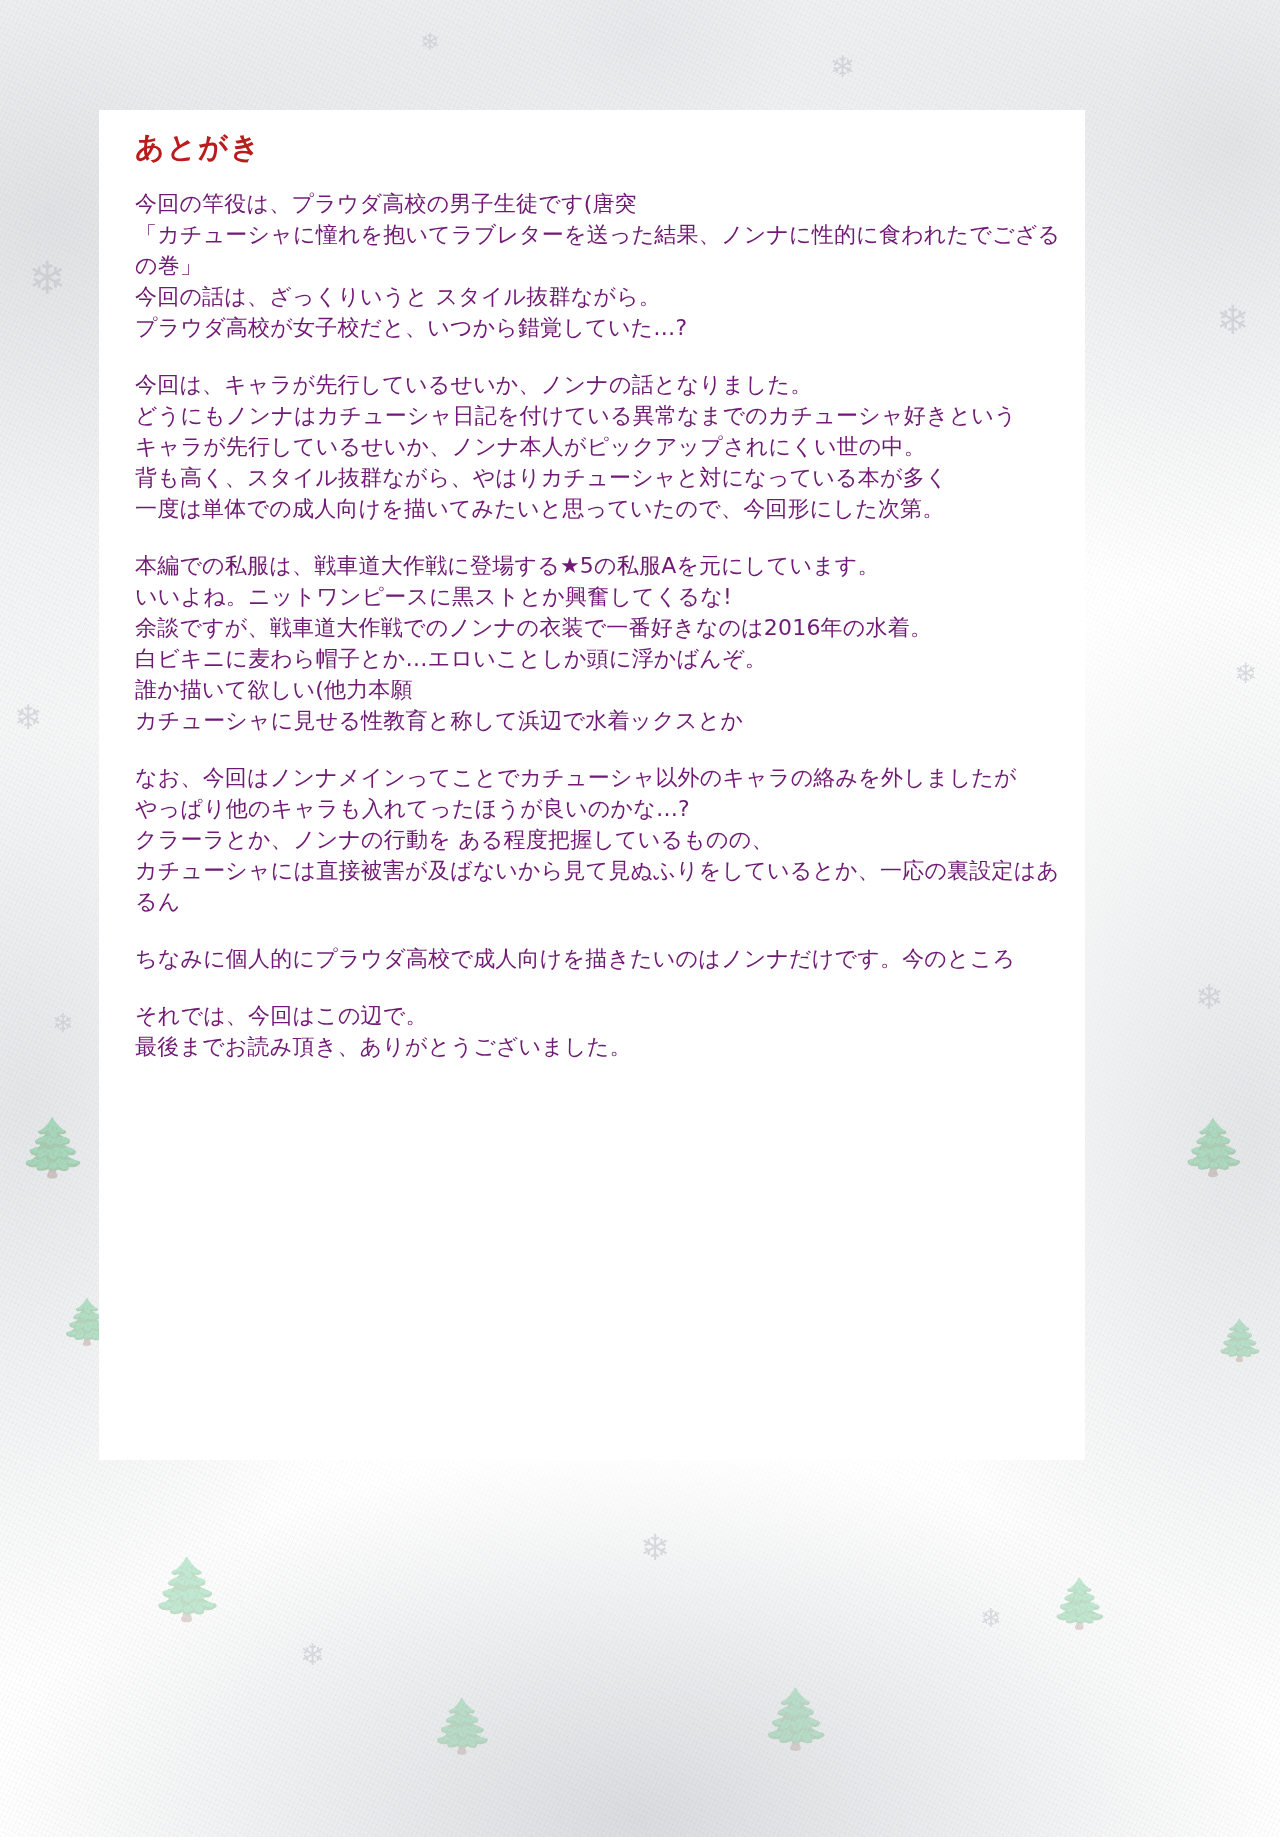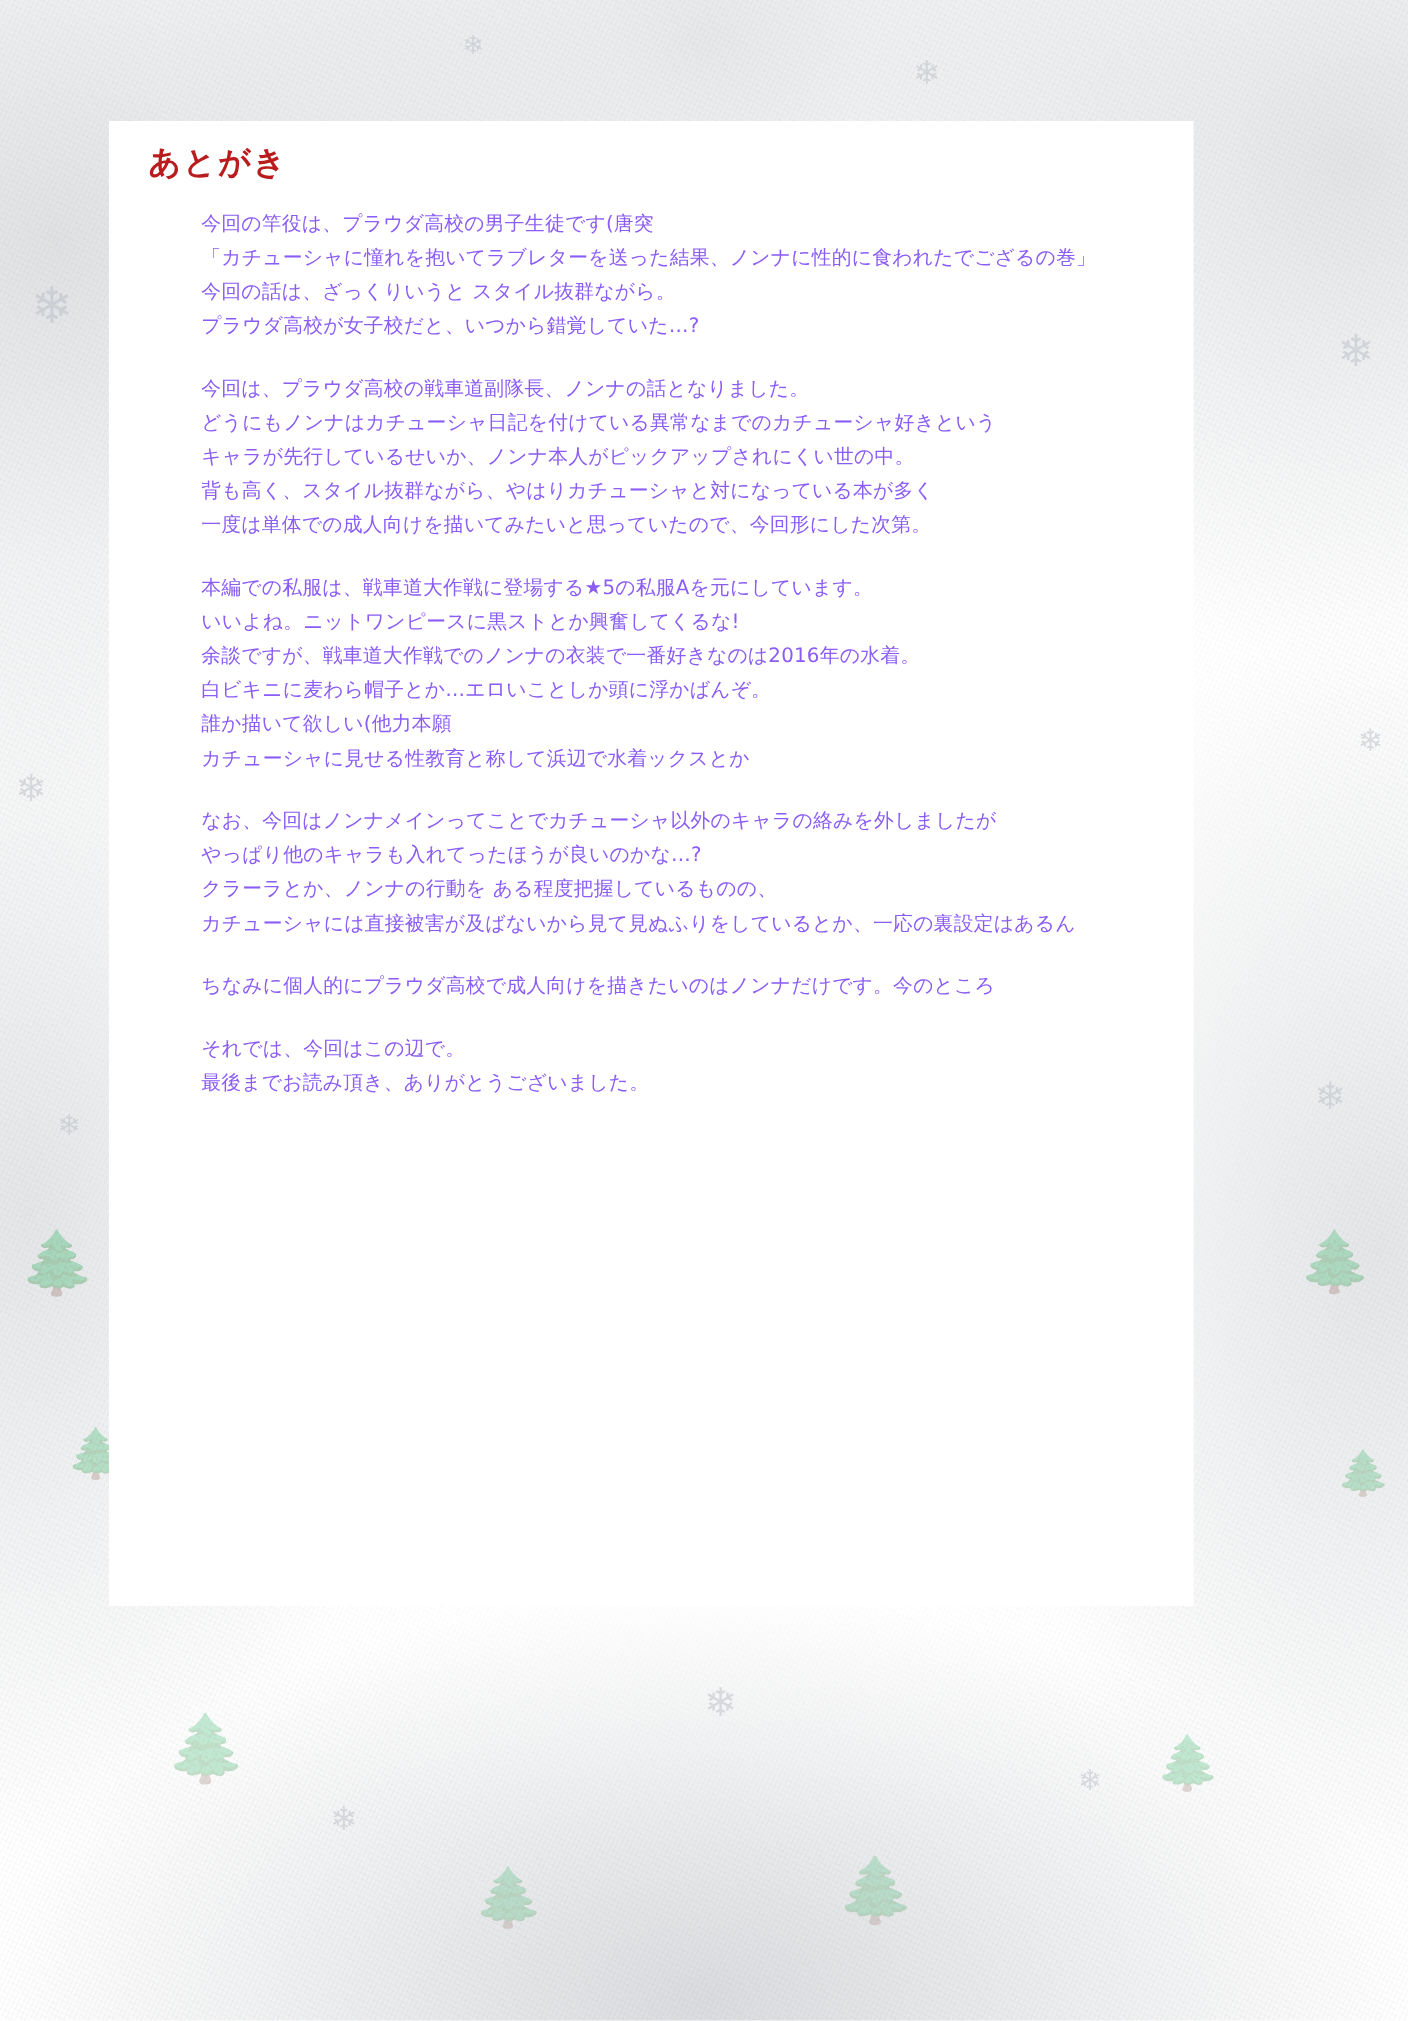--- a/index.html
+++ b/index.html
@@ -86,26 +86,25 @@
   }
 
   .para {
     margin: 0 0 26px 0;
   }
   .para:last-child {
     margin-bottom: 0;
   }
   .line {
     font-family: "DejaVu Sans", sans-serif;
-    font-size: 18px;
+    font-size: 22px;
     line-height: 31px;
-    color: #8b5cf6;
+    color: #701a75;
     white-space: pre-wrap;
     letter-spacing: 0.2px;
-    margin-left: 48px;
   }
 </style>
 </head>
 <body>
 
 <div class="page-bg"></div>
 <div class="noise"></div>
 
 <div class="flakes">
   <span class="flake" style="left:28px;  top:255px;  font-size:46px;">❄</span>
@@ -136,21 +135,21 @@
     <h1 class="afterword-title">あとがき</h1>
 
     <div class="para">
       <div class="line">今回の竿役は、プラウダ高校の男子生徒です(唐突</div>
       <div class="line">「カチューシャに憧れを抱いてラブレターを送った結果、ノンナに性的に食われたでござるの巻」</div>
       <div class="line">今回の話は、ざっくりいうと スタイル抜群ながら。</div>
       <div class="line">プラウダ高校が女子校だと、いつから錯覚していた…?</div>
     </div>
 
     <div class="para">
-      <div class="line">今回は、プラウダ高校の戦車道副隊長、ノンナの話となりました。</div>
+      <div class="line">今回は、キャラが先行しているせいか、ノンナの話となりました。</div>
       <div class="line">どうにもノンナはカチューシャ日記を付けている異常なまでのカチューシャ好きという</div>
       <div class="line">キャラが先行しているせいか、ノンナ本人がピックアップされにくい世の中。</div>
       <div class="line">背も高く、スタイル抜群ながら、やはりカチューシャと対になっている本が多く</div>
       <div class="line">一度は単体での成人向けを描いてみたいと思っていたので、今回形にした次第。</div>
     </div>
 
     <div class="para">
       <div class="line">本編での私服は、戦車道大作戦に登場する★5の私服Aを元にしています。</div>
       <div class="line">いいよね。ニットワンピースに黒ストとか興奮してくるな!</div>
       <div class="line">余談ですが、戦車道大作戦でのノンナの衣装で一番好きなのは2016年の水着。</div>

